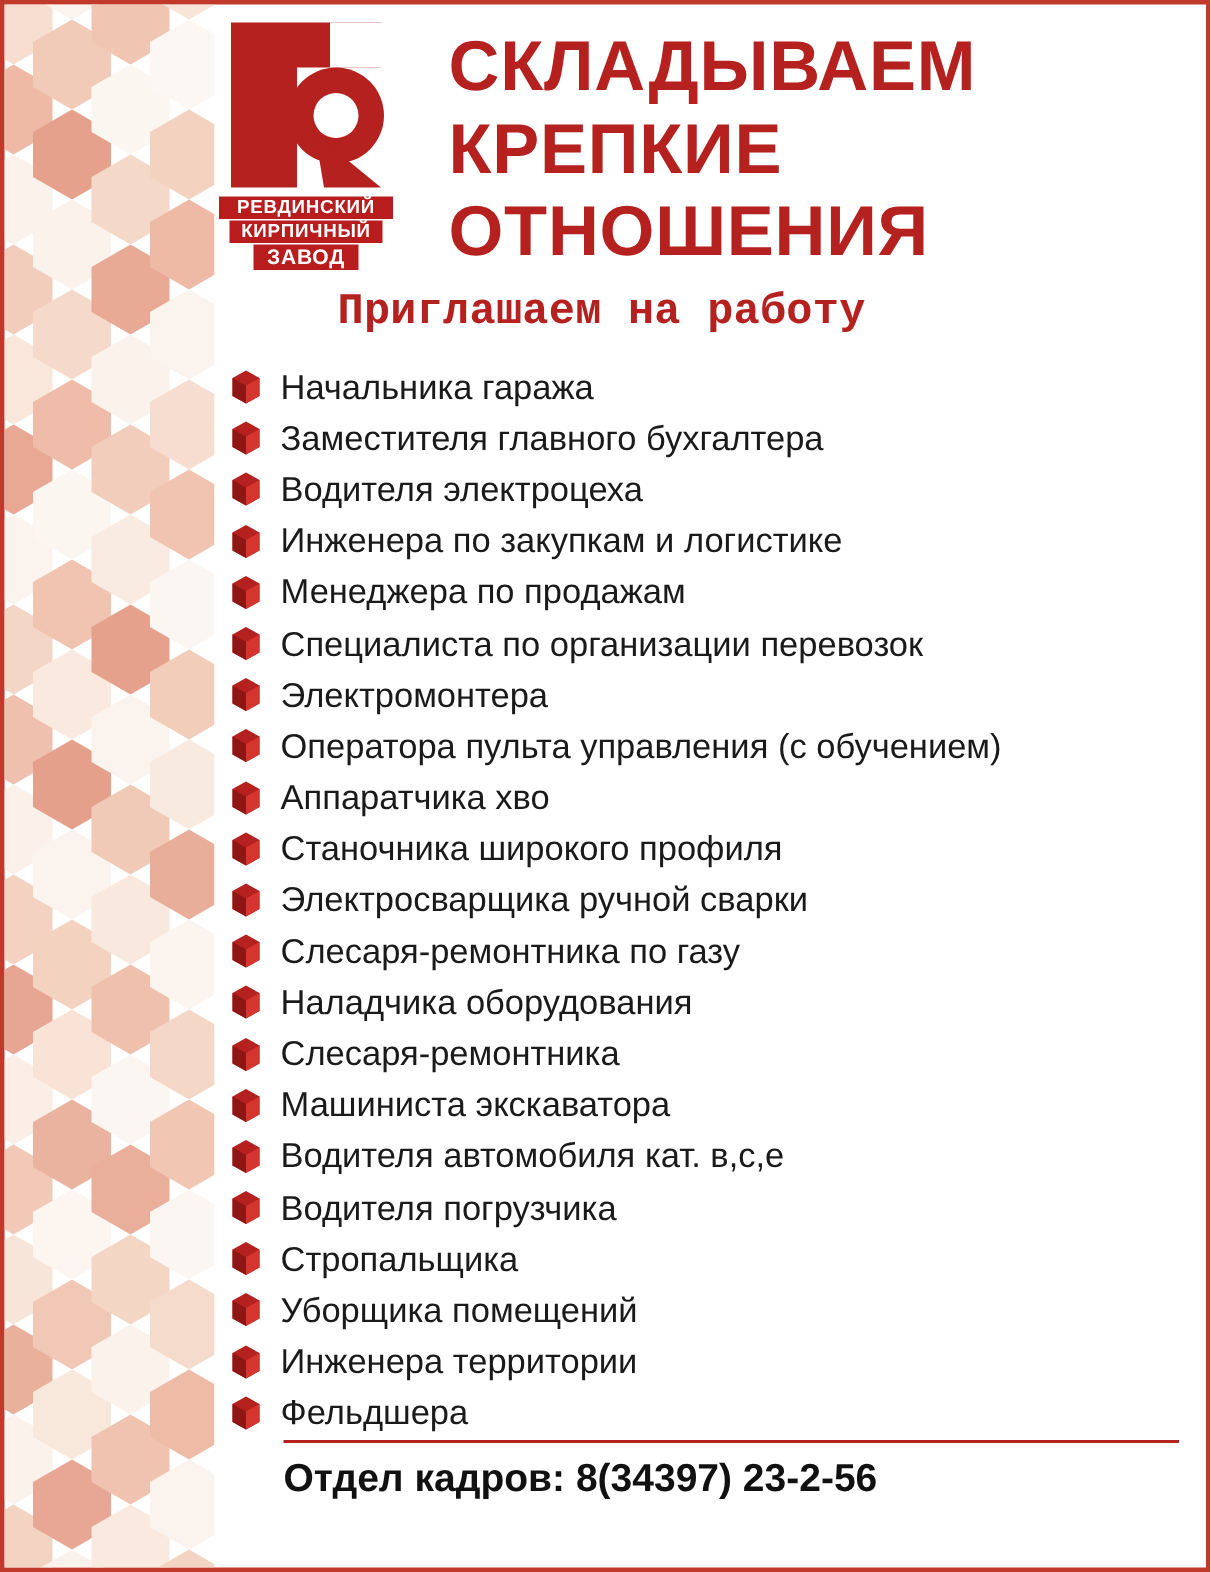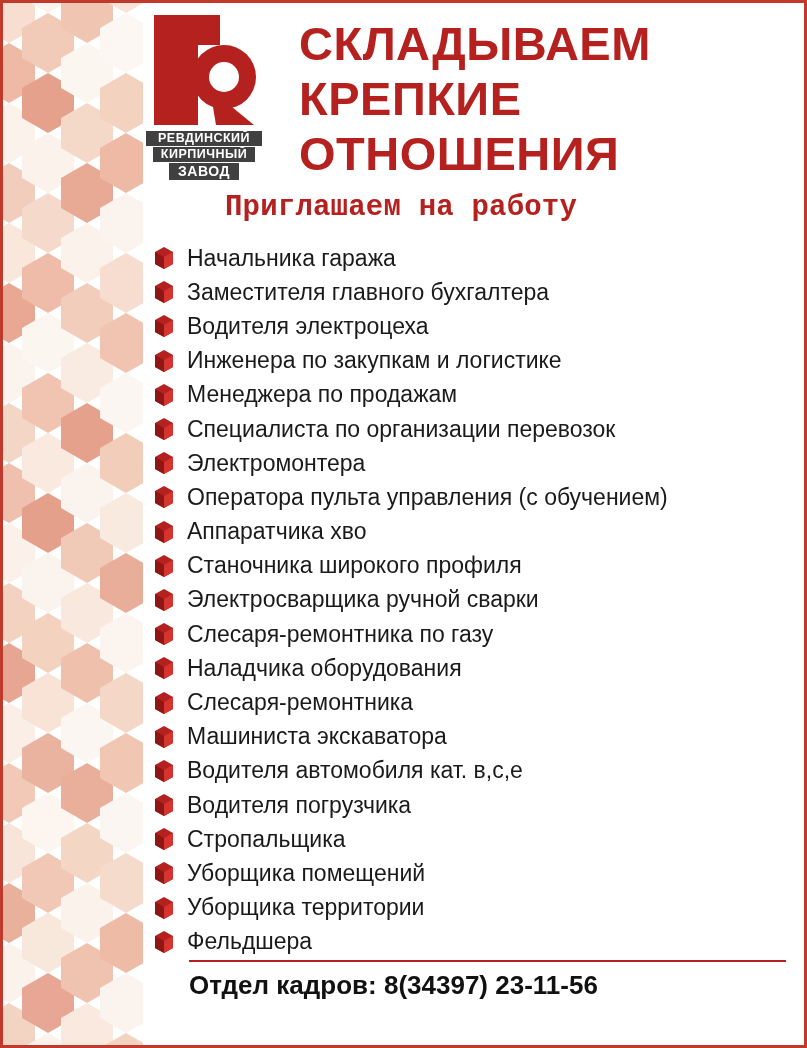--- a/index.html
+++ b/index.html
@@ -43,21 +43,21 @@
     position: relative;
     width: 108px;
     height: 118px;
     margin: 0 auto;
   }
   .logo-text {
     text-align: center;
     margin-top: 2px;
   }
   .logo-text div {
-    background: #404040;
+    background: #b91c1c;
     color: #ffffff;
     font-weight: bold;
     letter-spacing: 0.5px;
     line-height: 1.05;
     padding: 1px 2px;
     margin: 1px auto;
     display: block;
   }
   .lt1 { font-size: 12.5px; width: 112px; }
   .lt2 { font-size: 12.5px; width: 98px; text-align: center; }
@@ -479,35 +479,35 @@
     </div>
 
     <div class="vac-item">
       <span class="vac-icon">
         <svg width="26" height="26" viewBox="0 0 26 26" xmlns="http://www.w3.org/2000/svg" aria-hidden="true">
           <polygon points="4,7 13,2 22,7 22,19 13,24 4,19" fill="#b5211f"></polygon>
           <polygon points="4,7 13,12 13,24 4,19" fill="#8e1715"></polygon>
           <polygon points="13,12 22,7 22,19 13,24" fill="#d6342f"></polygon>
         </svg>
       </span>
-      <span class="vac-label">Уборщика территории</span>
+      <span class="vac-label">Инженера территории</span>
     </div>
 
     <div class="vac-item">
       <span class="vac-icon">
         <svg width="26" height="26" viewBox="0 0 26 26" xmlns="http://www.w3.org/2000/svg" aria-hidden="true">
           <polygon points="4,7 13,2 22,7 22,19 13,24 4,19" fill="#b5211f"></polygon>
           <polygon points="4,7 13,12 13,24 4,19" fill="#8e1715"></polygon>
           <polygon points="13,12 22,7 22,19 13,24" fill="#d6342f"></polygon>
         </svg>
       </span>
       <span class="vac-label">Фельдшера</span>
     </div>
 
   </div>
 
   <div class="footer-rule"></div>
 
   <div class="footer">
-    <div>Отдел кадров: 8(34397) 23-11-56</div>
+    <div>Отдел кадров: 8(34397) 23-2-56</div>
   </div>
 
 </div>
 
 </body></html>

